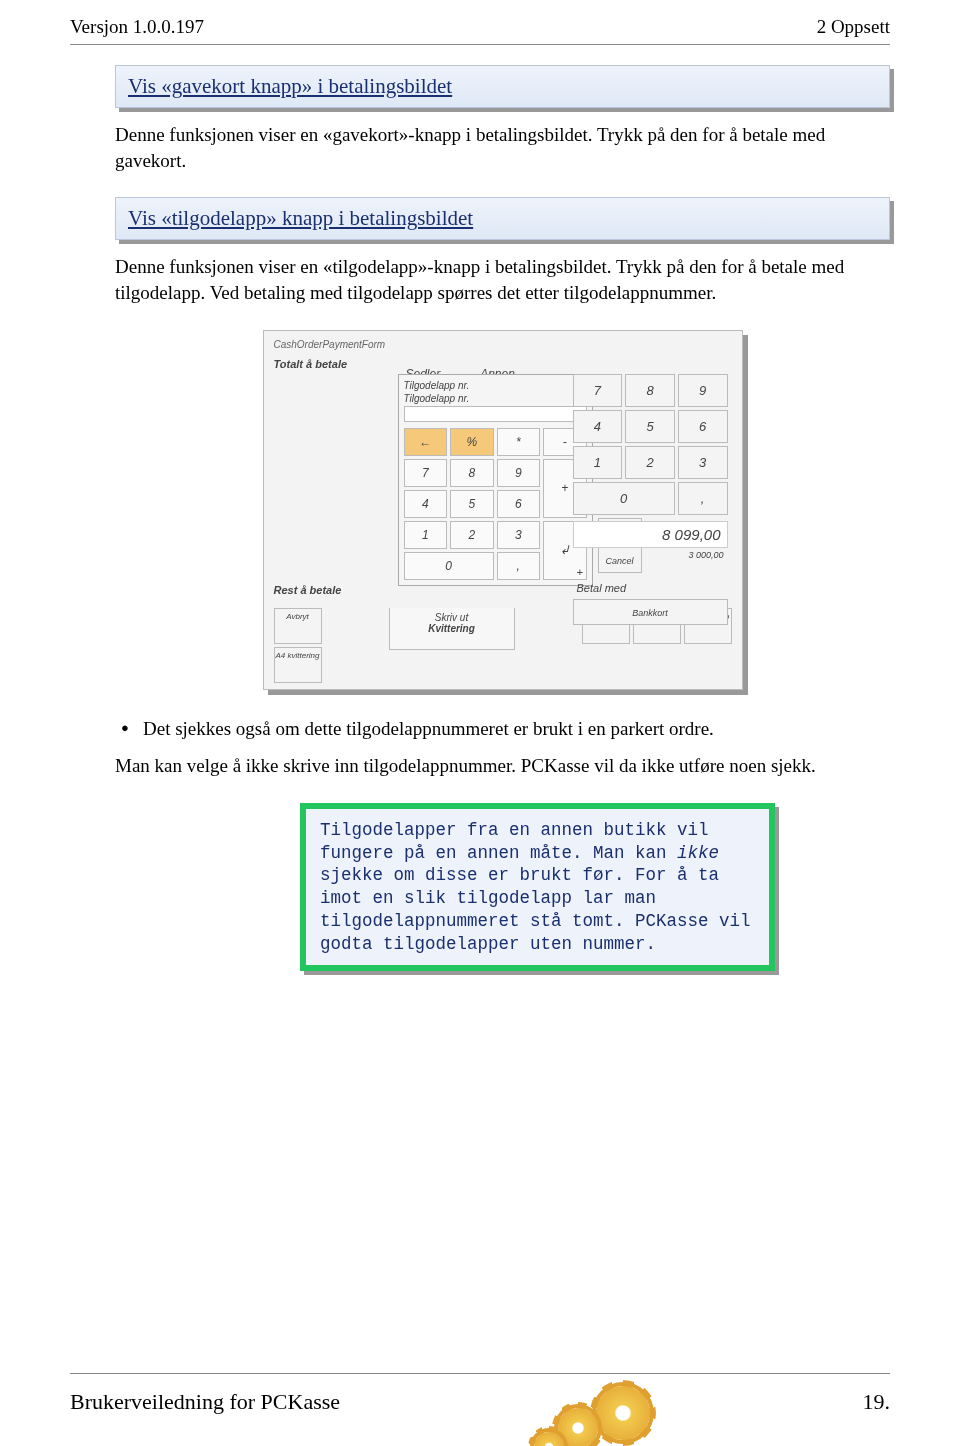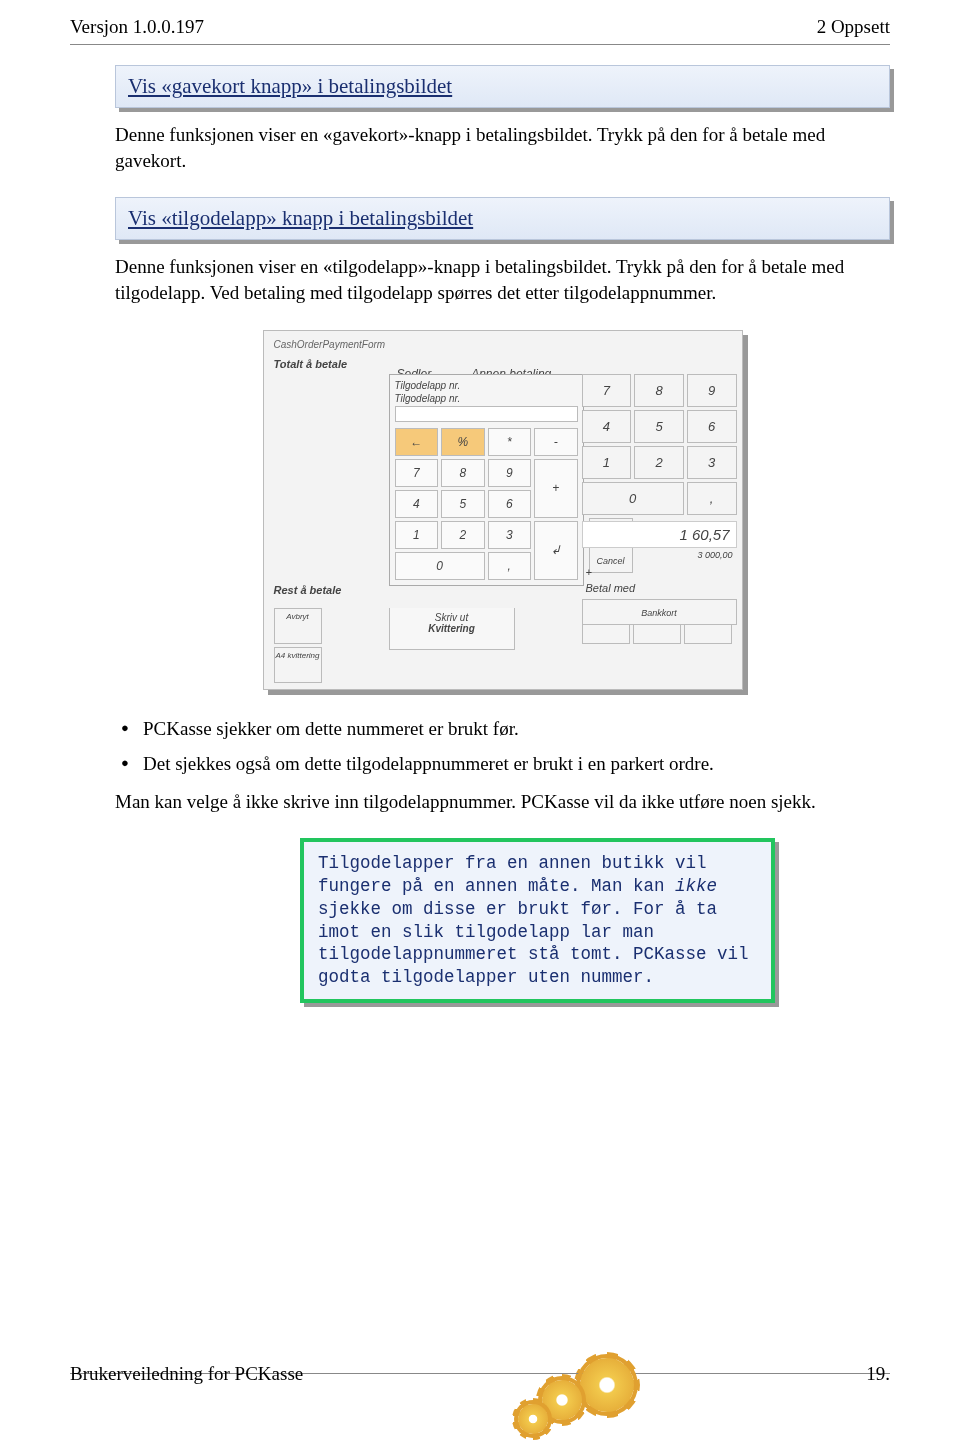--- a/index.html
+++ b/index.html
@@ -57,21 +57,21 @@
     font-size: 11px;
     color: #444;
   }
   .ss-titlebar {
     font-size: 10px;
     padding: 2px 4px;
     color: #666;
   }
   .ss-body {
     display: flex;
-    gap: 4px;
+    gap: 13px;
   }
   .ss-left {
     width: 115px;
     display: flex;
     flex-direction: column;
     justify-content: space-between;
     padding: 6px 4px;
     min-height: 250px;
   }
   .ss-label { font-weight: bold; font-size: 11px; }
@@ -228,46 +228,46 @@
     position: absolute;
     left: 6px;
     font-size: 13px;
     top: 3px;
   }
   .note-box {
     margin-left: 185px;
     margin-top: 14px;
     width: 475px;
     background: #eef3fb;
-    border: 4px solid #22c55e;
+    border: 6px solid #22c55e;
     padding: 10px 14px;
     box-shadow: 4px 4px 0 #999;
     font-family: "Courier New", monospace;
     font-size: 17.5px;
     color: #1a2f70;
     line-height: 1.3;
   }
   .note-box .italic { font-style: italic; }
   .footer-line {
     position: absolute;
     bottom: 72px;
     left: 70px;
     right: 70px;
     height: 1px;
     background: #888;
   }
   .footer-row {
     position: absolute;
-    bottom: 52px;
+    bottom: 24px;
     left: 70px;
     right: 70px;
     display: flex;
     justify-content: space-between;
     align-items: center;
-    font-size: 19px;
+    font-size: 22px;
   }
   .footer-logo {
     width: 110px;
     height: 60px;
     position: relative;
     margin-bottom: -20px;
   }
   .gear {
     position: absolute;
     border-radius: 50%;
@@ -351,21 +351,21 @@
               <div class="ss-numkey">9</div>
               <div class="ss-numkey">4</div>
               <div class="ss-numkey">5</div>
               <div class="ss-numkey">6</div>
               <div class="ss-numkey">1</div>
               <div class="ss-numkey">2</div>
               <div class="ss-numkey">3</div>
               <div class="ss-numkey wide">0</div>
               <div class="ss-numkey">,</div>
             </div>
-            <div class="ss-amount">1 60,57</div>
+            <div class="ss-amount">8 099,00</div>
             <div class="ss-sub">3 000,00</div>
             <div class="ss-plus">+</div>
             <div class="ss-betal">Betal med</div>
             <div class="ss-bankkort">Bankkort</div>
           </div>
         </div>
         <div style="width:155px"></div>
       </div>
       <div class="ss-bottom">
         <div class="ss-bottom-left">
@@ -379,21 +379,20 @@
         <div class="ss-bottom-right">
           <div class="ss-bottom-btn">Kontanter</div>
           <div class="ss-bottom-btn">Gavekort</div>
           <div class="ss-bottom-btn">Tilgode lapp</div>
         </div>
       </div>
     </div>
   </div>
 
   <ul class="bullets">
-    <li>PCKasse sjekker om dette nummeret er brukt før.</li>
     <li>Det sjekkes også om dette tilgodelappnummeret er brukt i en parkert ordre.</li>
   </ul>
   <p class="para" style="margin-top:6px">Man kan velge å ikke skrive inn tilgodelappnummer. PCKasse vil da ikke utføre noen sjekk.</p>
 
   <div class="note-box">
     <span>Tilgodelapper fra en annen butikk vil fungere på en annen måte. Man kan </span><span class="italic">ikke</span><span> sjekke om disse er brukt før. For å ta imot en slik tilgodelapp lar man tilgodelappnummeret stå tomt. PCKasse vil godta tilgodelapper uten nummer.</span>
   </div>
 
 </div>
 

